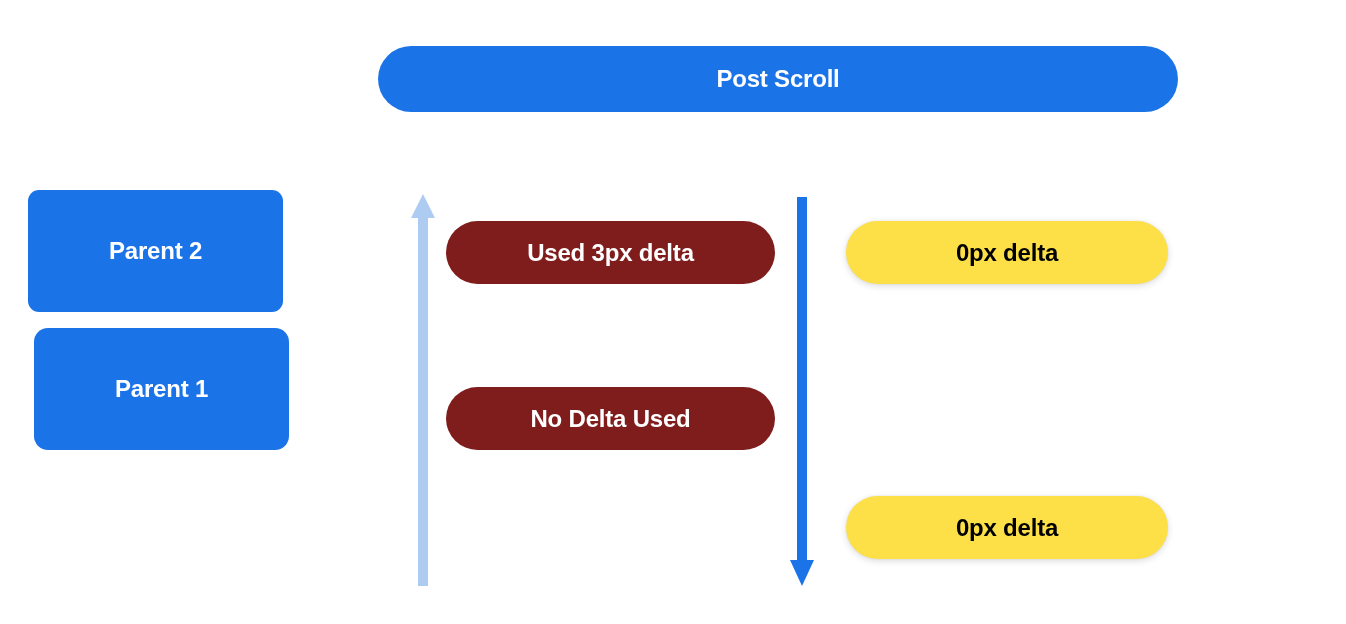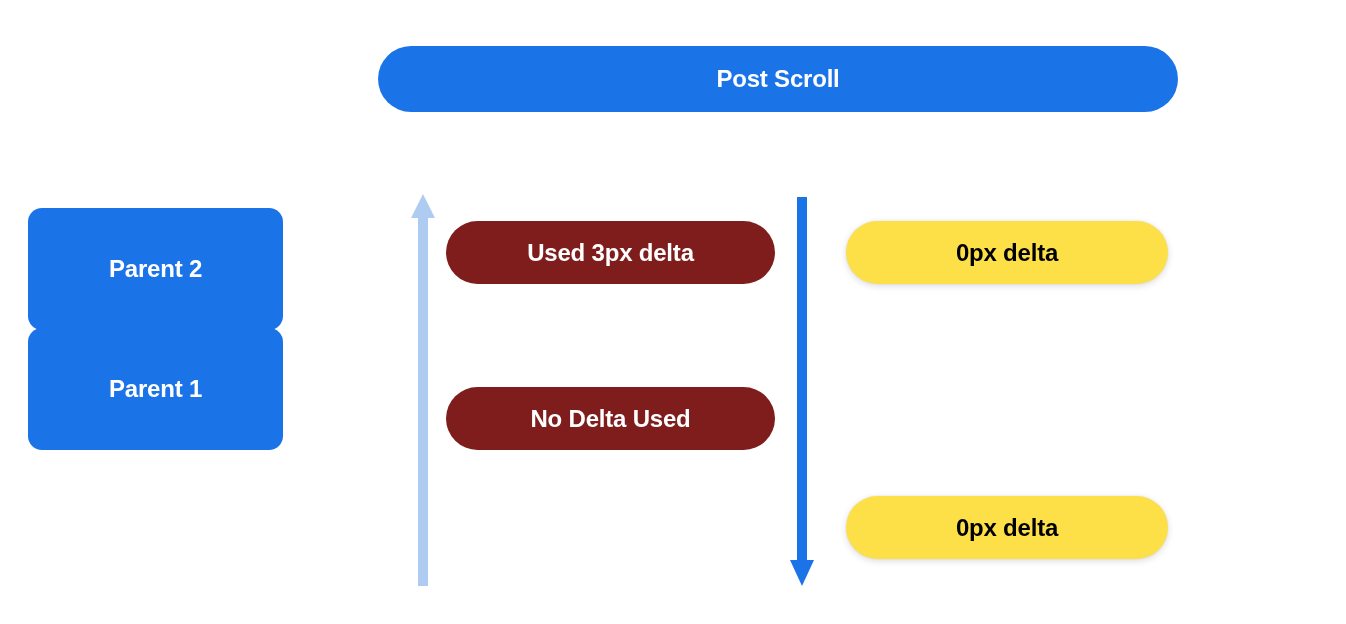--- a/index.html
+++ b/index.html
@@ -56,22 +56,22 @@
   .stack-box.filled {
     background: #1b73e8;
     color: #ffffff;
   }
   .stack-box.outlined {
     background: #ffffff;
     border: 5px solid #1b73e8;
     color: #000000;
     font-weight: bold;
   }
-  .stack-parent2 { top: 208px; }
-  .stack-parent1 { top: 328px; }
+  .stack-parent2 { top: 190px; border-radius: 11px; }
+  .stack-parent1 { top: 328px; margin-left: 6px; }
   .stack-child   { top: 466px; height: 124px; }
 
   
   .pill-blue {
     left: 446px;
     width: 329px;
     height: 63px;
     background: #7f1d1d;
     border-radius: 32px;
     color: #ffffff;

